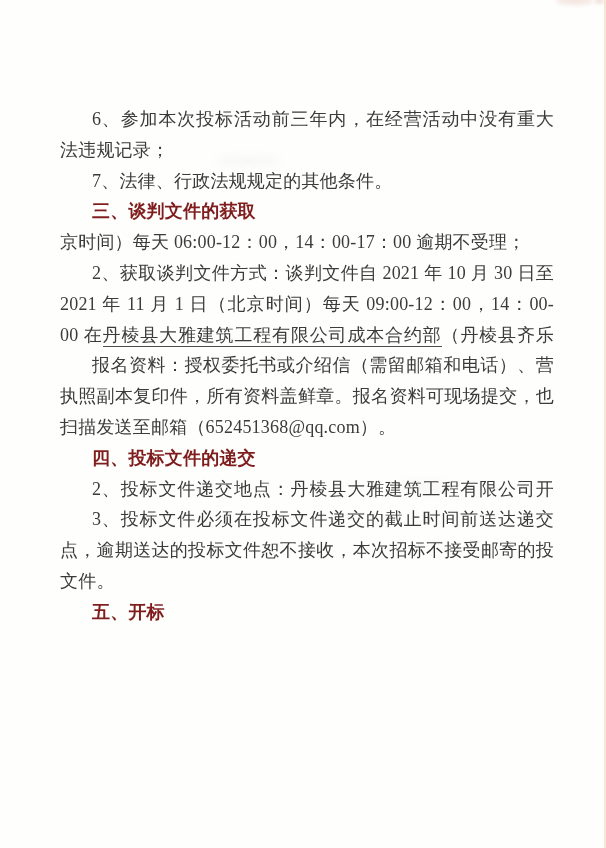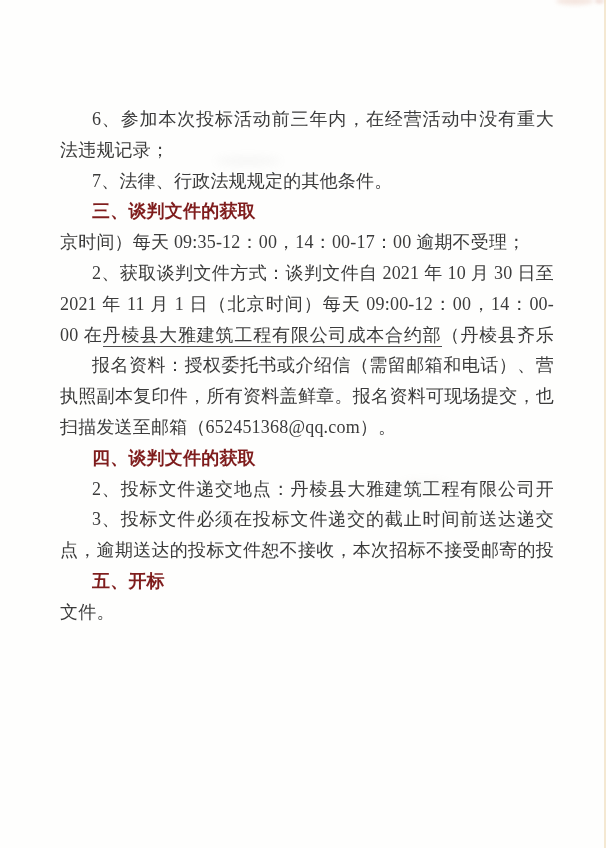--- a/index.html
+++ b/index.html
@@ -100,27 +100,27 @@
   <div class="smudge-top-right-dot" style="background: rgb(233, 201, 192);"></div>
   <div class="right-edge-line" style="background: rgb(236, 211, 168);"></div>
   <div class="noise-1"></div>
   <div class="noise-2"></div>
 
   <div class="textblock">
       <div class="line indent fill">6、参加本次投标活动前三年内，在经营活动中没有重大违</div>
       <div class="line">法违规记录；</div>
       <div class="line indent">7、法律、行政法规规定的其他条件。</div>
       <div class="line heading indent">三、谈判文件的获取</div>
-      <div class="line">京时间）每天 09:35-12：00，14：00-17：00 逾期不受理；</div>
+      <div class="line">京时间）每天 06:00-12：00，14：00-17：00 逾期不受理；</div>
       <div class="line indent fill">2、获取谈判文件方式：谈判文件自 2021 年 10 月 30 日至</div>
       <div class="line fill">2021 年 11 月 1 日（北京时间）每天 09:00-12：00，14：00-17：</div>
       <div class="line fill"><span>00 在</span><span class="u">丹棱县大雅建筑工程有限公司成本合约部</span><span>（丹棱县齐乐镇</span></div>
       <div class="line indent fill">报名资料：授权委托书或介绍信（需留邮箱和电话）、营业</div>
       <div class="line fill">执照副本复印件，所有资料盖鲜章。报名资料可现场提交，也可</div>
       <div class="line">扫描发送至邮箱（652451368@qq.com）。</div>
-      <div class="line heading indent">四、谈判文件的获取</div>
+      <div class="line heading indent">四、投标文件的递交</div>
       <div class="line indent fill">2、投标文件递交地点：丹棱县大雅建筑工程有限公司开标</div>
       <div class="line indent fill">3、投标文件必须在投标文件递交的截止时间前送达递交地</div>
       <div class="line fill">点，逾期送达的投标文件恕不接收，本次招标不接受邮寄的投标</div>
+      <div class="line">文件。</div>
       <div class="line heading indent">五、开标</div>
-      <div class="line">文件。</div>
     </div>
 </div>
 
 </body></html>

